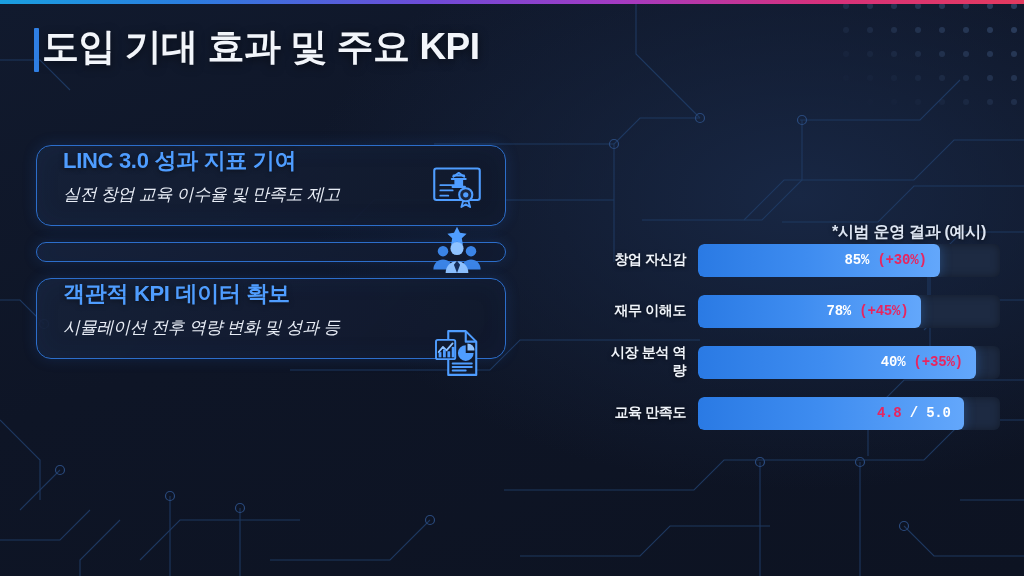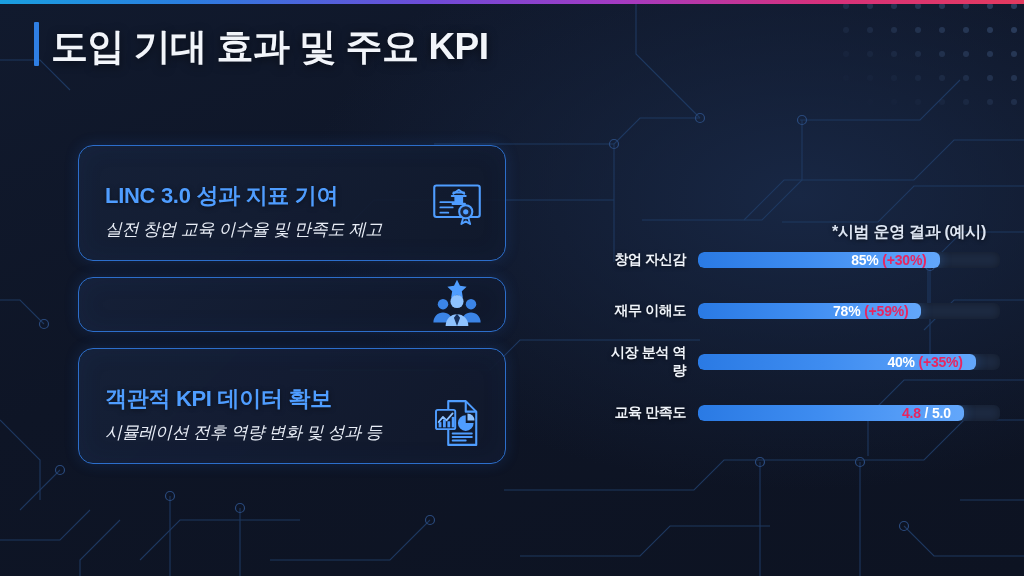--- a/index.html
+++ b/index.html
@@ -19,38 +19,37 @@
     overflow:hidden;
   }
   .bg-layer { position:absolute; inset:0; pointer-events:none; }
   .topbar {
     position:absolute; left:0; top:0; width:1024px; height:4px;
     background:linear-gradient(90deg,#1a9fe0 0%, #2a7ee0 18%, #6f4bd8 42%, #a23bc4 60%, #d6317c 80%, #e33a5e 100%);
     z-index:40;
   }
 
   
-  .title-wrap { position:absolute; left:34px; top:22px; display:flex; align-items:flex-start; gap:12px; z-index:20;}
+  .title-wrap { position:absolute; left:34px; top:22px; display:flex; align-items:flex-end; gap:3px; z-index:20;}
   .title-bar { width:5px; height:44px; background:#2f7fe4; border-radius:1px; }
   .title-text {
     font-size:37px; font-weight:700; color:#f2f5fa; letter-spacing:-0.5px;
     text-shadow:0 2px 10px rgba(0,0,0,.55);
   }
 
   
   .cards { position:absolute; left:36px; top:145px; width:470px; z-index:20; }
   .card {
     position:relative;
     border:1.6px solid #2c6ecb;
     border-radius:15px;
     background:linear-gradient(135deg, rgba(22,33,57,.92) 0%, rgba(16,24,43,.94) 100%);
     box-shadow:0 0 14px rgba(35,95,190,.22), inset 0 0 24px rgba(30,70,140,.10);
-    padding:35px 22px 18px 26px;
+    padding:0 22px 18px 26px;
     margin-bottom:16px;
-    margin-left:42px;
   }
   .card-h {
     font-size:22px; font-weight:700; color:#4f9dff; letter-spacing:-0.3px;
     margin-bottom:7px; text-shadow:0 1px 5px rgba(0,0,0,.5);
   }
   .card-s { font-size:17px; font-weight:400; color:#e8edf6; line-height:1.42; letter-spacing:-0.3px;font-style:italic; }
   .card-icon { position:absolute; right:20px; top:50%; transform:translateY(-50%); width:56px; height:56px; }
   .card#card-3 .card-icon { top:46px; transform:none; }
 
   
@@ -60,24 +59,25 @@
     font-size:16px; font-weight:700; color:#dde5f2; letter-spacing:-0.3px;
     text-shadow:0 1px 4px rgba(0,0,0,.6);
   }
   .kpi-row { display:flex; align-items:center; height:34px; margin-bottom:17px; }
   .kpi-label {
     width:98px; text-align:right; padding-right:12px;
     font-size:14px; font-weight:700; color:#f0f4fa; letter-spacing:-0.4px;
     text-shadow:0 1px 4px rgba(0,0,0,.6);
   }
   .kpi-track {
-    position:relative; flex:1; height:16px; border-radius:6px;
+    position:relative; flex:1; height:33px; border-radius:6px;
     background:#1d2a42;
     box-shadow:inset 0 0 8px rgba(0,0,0,.35);
     overflow:hidden;
+    font-family:Liberation Mono, monospace;
   }
   .kpi-fill {
     position:absolute; left:0; top:0; height:100%; border-radius:6px;
     background:linear-gradient(90deg,#2a7ae4 0%, #3e8cf0 45%, #63a7fb 100%);
     display:flex; align-items:center; justify-content:flex-end; padding-right:13px;
     box-shadow:0 0 12px rgba(60,140,240,.35);
   }
   .kpi-val { font-size:14px; font-weight:700; color:#ffffff; white-space:nowrap; letter-spacing:-0.2px; }
   .kpi-delta { color:#e8255f; font-weight:700; }
   .kpi-sep { color:#ffffff; font-weight:700; }
@@ -218,21 +218,21 @@
         <div class="kpi-fill" style="width:80%">
           <span class="kpi-val"><span>85%</span>&nbsp;<span class="kpi-delta">(+30%)</span></span>
         </div>
       </div>
     </div>
 
     <div class="kpi-row">
       <div class="kpi-label">재무 이해도</div>
       <div class="kpi-track">
         <div class="kpi-fill" style="width:74%">
-          <span class="kpi-val"><span>78%</span>&nbsp;<span class="kpi-delta">(+59%)</span></span>
+          <span class="kpi-val"><span>78%</span>&nbsp;<span class="kpi-delta">(+45%)</span></span>
         </div>
       </div>
     </div>
 
     <div class="kpi-row">
       <div class="kpi-label">시장 분석 역량</div>
       <div class="kpi-track">
         <div class="kpi-fill" style="width:92%">
           <span class="kpi-val"><span>40%</span>&nbsp;<span class="kpi-delta">(+35%)</span></span>
         </div>

